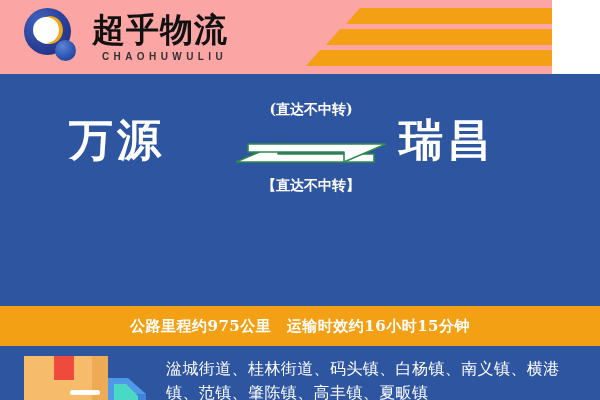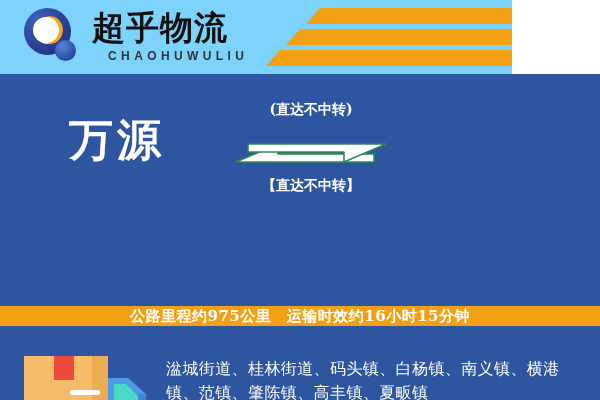--- a/index.html
+++ b/index.html
@@ -15,22 +15,22 @@
     width: 600px;
     height: 400px;
     overflow: hidden;
     background: #ffffff;
   }
 
   
   .header {
     position: absolute;
     left: 0; top: 0;
-    width: 512px; height: 74px;
-    background: #7dd3fc;
+    width: 552px; height: 74px;
+    background: #fca5a5;
     overflow: hidden;
   }
   .logo-wrap {
     position: absolute;
     left: 22px; top: 7px;
     display: flex;
     align-items: center;
   }
   .logo-mark {
     position: relative;
@@ -82,26 +82,26 @@
   .logo-cn {
     font-family: "DejaVu Serif", "Liberation Serif", serif;
     font-size: 33px;
     font-weight: bold;
     color: #111111;
     line-height: 1;
     letter-spacing: 1px;
   }
   .logo-en {
     font-family: "Liberation Sans", sans-serif;
-    font-size: 12px;
+    font-size: 10px;
     font-weight: bold;
     color: #333333;
     letter-spacing: 4.4px;
     margin-top: 5px;
-    margin-left: 16px;
+    margin-left: 10px;
   }
   .stripes {
     position: absolute;
     right: 0; top: 8px;
     width: 250px; height: 58px;
   }
 
   
   .body-blue {
     position: absolute;
@@ -143,21 +143,21 @@
     white-space: nowrap;
   }
   .mid-top { margin-bottom: 20px; }
   .mid-bottom { margin-top: 8px; }
   .arrow-svg { display: block; margin: 0 auto; }
 
   
   .info-bar {
     position: absolute;
     left: 0; top: 232px;
-    width: 600px; height: 20px;
+    width: 600px; height: 40px;
     background: #f3a014;
     display: flex;
     align-items: center;
     justify-content: center;
   }
   .info-text {
     font-family: "DejaVu Serif", "Liberation Serif", serif;
     font-size: 15px;
     font-weight: bold;
     color: #ffffff;
@@ -222,20 +222,21 @@
 
       <div class="mid">
         <div class="mid-top">(直达不中转)</div>
         <svg class="arrow-svg" width="150" height="34" viewBox="0 0 150 34">
           <polygon points="0,26 42,8 42,18 138,18 138,26" fill="#ffffff" stroke="#2f8a4f" stroke-width="1.6" stroke-linejoin="round"></polygon>
           <polygon points="150,8 108,26 108,16 12,16 12,8" fill="#ffffff" stroke="#2f8a4f" stroke-width="1.6" stroke-linejoin="round"></polygon>
         </svg>
         <div class="mid-bottom">【直达不中转】</div>
       </div>
 
+      <div class="city city-dest">瑞昌</div>
     </div>
 
     <div class="info-bar">
       <div class="info-text">公路里程约975公里　运输时效约16小时15分钟</div>
     </div>
 
     <div class="lower">
 
       <svg class="truck" width="136" height="92" viewBox="0 0 136 92">
 

